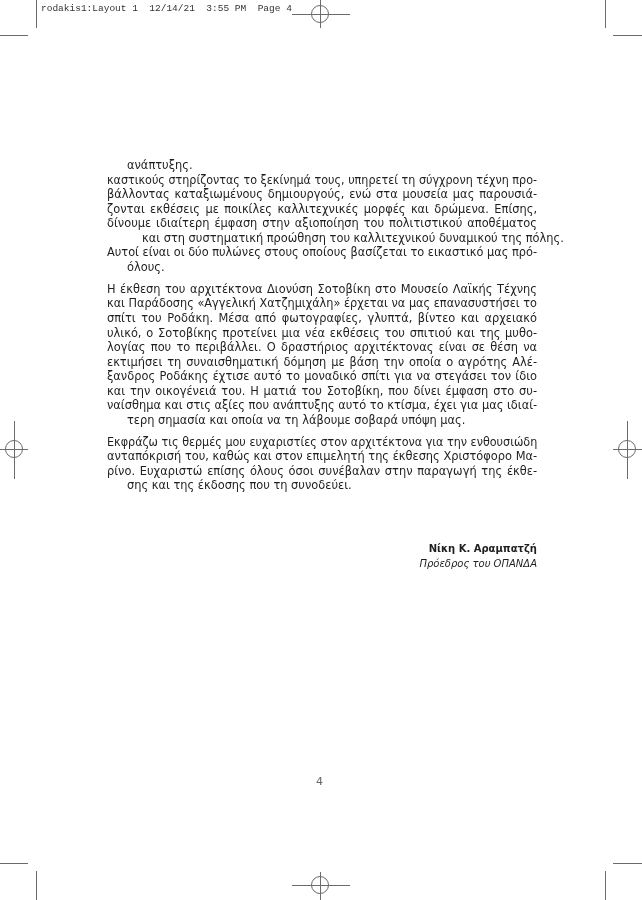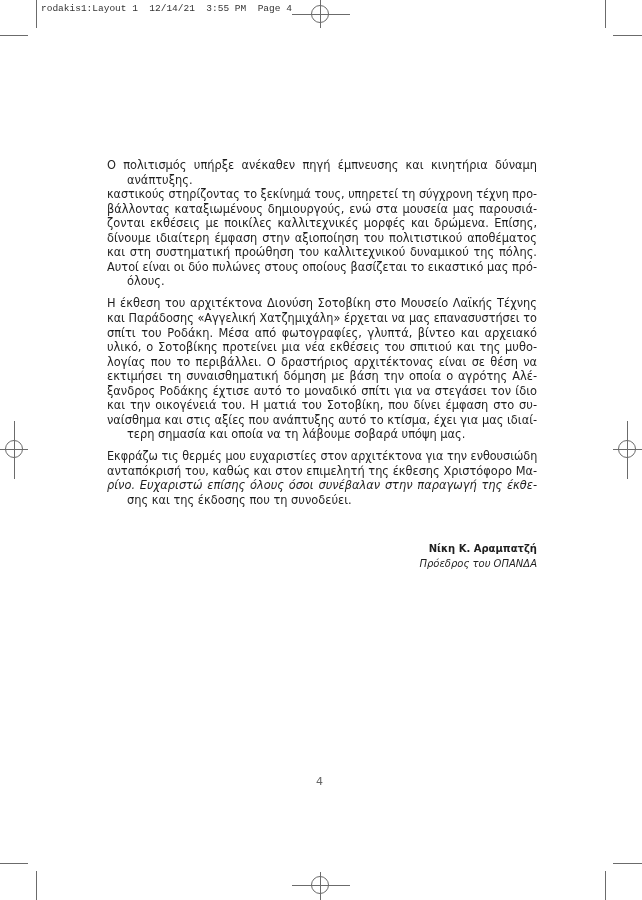--- a/index.html
+++ b/index.html
@@ -60,46 +60,45 @@
 </div>
 
 <div>
   <div class="line" style="left:292px; top:885px; width:58px; height:1px;"></div>
   <div class="line" style="left:320px; top:872px; width:1px; height:28px;"></div>
   <div class="reg" style="left:311px; top:876px;"></div>
 </div>
 
 <div class="body-text">
   <p>
-    <span class="ln" style="display: block;">Ο πολιτισμός υπήρξε ανέκαθεν πηγή έμπνευσης και κινητήρια δύναμη</span>
     <span class="ln last" style="display: block;">ανάπτυξης.</span>
     <span class="ln" style="display: block; transform: scaleX(0.979499); transform-origin: left center; width: 439px;">καστικούς στηρίζοντας το ξεκίνημά τους, υπηρετεί τη σύγχρονη τέχνη προ-</span>
     <span class="ln" style="display: block;">βάλλοντας καταξιωμένους δημιουργούς, ενώ στα μουσεία μας παρουσιά-</span>
     <span class="ln" style="display: block;">ζονται εκθέσεις με ποικίλες καλλιτεχνικές μορφές και δρώμενα. Επίσης,</span>
     <span class="ln" style="display: block;">δίνουμε ιδιαίτερη έμφαση στην αξιοποίηση του πολιτιστικού αποθέματος</span>
-    <span class="ln" style="display: block;">και στη συστηματική προώθηση του καλλιτεχνικού δυναμικού της πόλης.</span>
+    <span class="ln" style="display: block; margin-left: 35px;">και στη συστηματική προώθηση του καλλιτεχνικού δυναμικού της πόλης.</span>
     <span class="ln" style="display: block; transform: scaleX(0.99537); transform-origin: left center; width: 432px;">Αυτοί είναι οι δύο πυλώνες στους οποίους βασίζεται το εικαστικό μας πρό-</span>
     <span class="ln last" style="display: block;">όλους.</span>
   </p>
   <p>
     <span class="ln" style="display: block;">Η έκθεση του αρχιτέκτονα Διονύση Σοτοβίκη στο Μουσείο Λαϊκής Τέχνης</span>
     <span class="ln" style="display: block; transform: scaleX(0.990783); transform-origin: left center; width: 434px;">και Παράδοσης «Αγγελική Χατζημιχάλη» έρχεται να μας επανασυστήσει το</span>
     <span class="ln" style="display: block;">σπίτι του Ροδάκη. Μέσα από φωτογραφίες, γλυπτά, βίντεο και αρχειακό</span>
     <span class="ln" style="display: block;">υλικό, ο Σοτοβίκης προτείνει μια νέα εκθέσεις του σπιτιού και της μυθο-</span>
     <span class="ln" style="display: block;">λογίας που το περιβάλλει. Ο δραστήριος αρχιτέκτονας είναι σε θέση να</span>
     <span class="ln" style="display: block;">εκτιμήσει τη συναισθηματική δόμηση με βάση την οποία ο αγρότης Αλέ-</span>
     <span class="ln" style="display: block;">ξανδρος Ροδάκης έχτισε αυτό το μοναδικό σπίτι για να στεγάσει τον ίδιο</span>
     <span class="ln" style="display: block;">και την οικογένειά του. Η ματιά του Σοτοβίκη, που δίνει έμφαση στο συ-</span>
     <span class="ln" style="display: block;">ναίσθημα και στις αξίες που ανάπτυξης αυτό το κτίσμα, έχει για μας ιδιαί-</span>
     <span class="ln last" style="display: block;">τερη σημασία και οποία να τη λάβουμε σοβαρά υπόψη μας.</span>
   </p>
   <p>
     <span class="ln" style="display: block; transform: scaleX(0.981735); transform-origin: left center; width: 438px;">Εκφράζω τις θερμές μου ευχαριστίες στον αρχιτέκτονα για την ενθουσιώδη</span>
     <span class="ln" style="display: block;">ανταπόκρισή του, καθώς και στον επιμελητή της έκθεσης Χριστόφορο Μα-</span>
-    <span class="ln" style="display: block; font-style: italic;">ρίνο. Ευχαριστώ επίσης όλους όσοι συνέβαλαν στην παραγωγή της έκθε-</span>
+    <span class="ln" style="display: block;">ρίνο. Ευχαριστώ επίσης όλους όσοι συνέβαλαν στην παραγωγή της έκθε-</span>
     <span class="ln last" style="display: block;">σης και της έκδοσης που τη συνοδεύει.</span>
   </p>
 </div>
 
 <div class="sig">
   <div class="name">Νίκη Κ. Αραμπατζή</div>
   <div class="role">Πρόεδρος του ΟΠΑΝΔΑ</div>
 </div>
 
 <div class="page-num">4</div>

